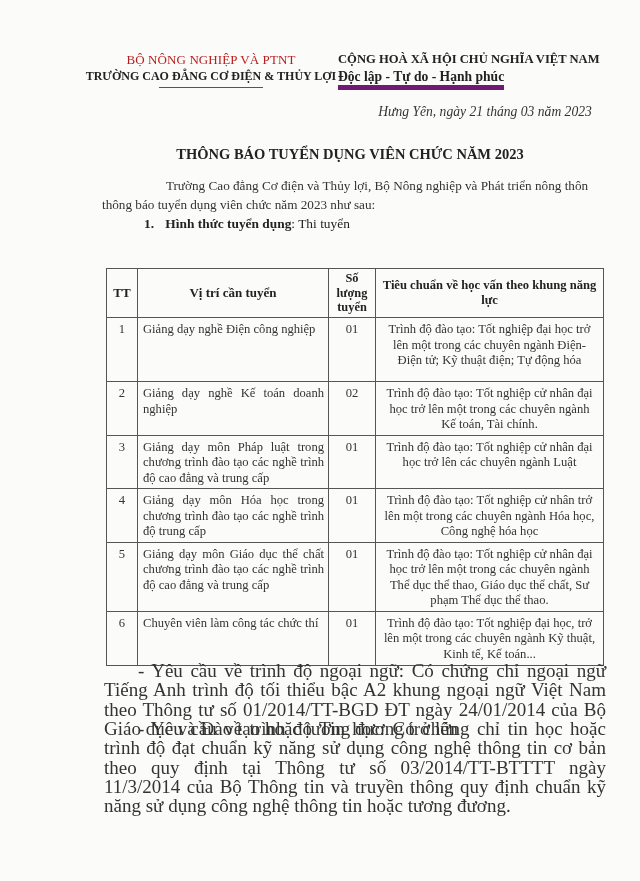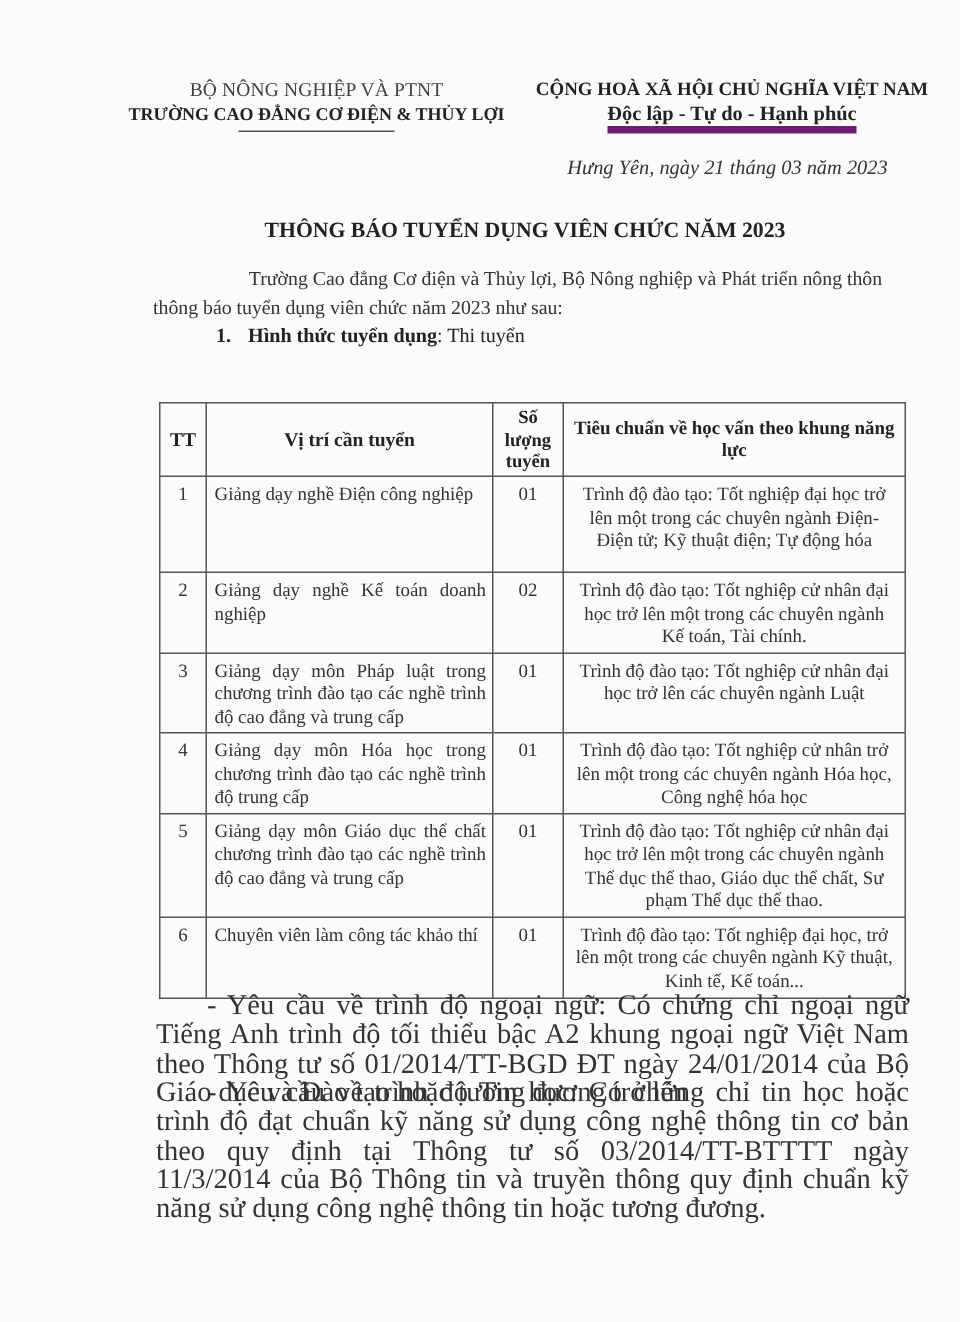--- a/index.html
+++ b/index.html
@@ -5,24 +5,24 @@
   html, body { margin:0; padding:0; }
   body {
     width:640px; height:881px; overflow:hidden;
     background:#fbfbf9;
     font-family:"Liberation Serif", "DejaVu Serif", serif;
     color:#2a2a2a;
     position:relative;
   }
   .abs { position:absolute; }
   .hdr-left { left:80px; top:52px; width:262px; text-align:center; }
-  .hdr-left .l1 { font-size:13px; letter-spacing:0.1px; color:#404040; }
+  .hdr-left .l1 { font-size:13px; letter-spacing:0.1px; color:#b91c1c; }
   .hdr-left .l2 { font-size:12px; font-weight:bold; color:#222; margin-top:1px; white-space:nowrap; }
   .hdr-left .rule { width:104px; height:1px; background:#555; margin:3px auto 0; }
-  .hdr-right { left:348px; top:52px; width:280px; text-align:center; }
+  .hdr-right { left:338px; top:52px; width:280px; }
   .hdr-right .l1 { font-size:12.6px; font-weight:bold; white-space:nowrap; color:#222; }
   .hdr-right .l2 { font-size:13.6px; font-weight:bold; display:inline-block; border-bottom:5px solid #701a75; margin-top:1px; padding-bottom:0; color:#222; }
   .date { left:360px; top:104px; width:250px; text-align:center; font-style:italic; font-size:13.6px; color:#333; }
   .title { left:100px; top:146px; width:500px; text-align:center; font-weight:bold; font-size:14.5px; color:#222; }
   .intro { left:110px; top:176px; width:490px; font-size:13.2px; line-height:19px; color:#333; }
   .intro .p1 { text-indent:52px; margin-left:-8px;text-align:center; }
   .intro .p1b { margin-left:-8px; }
   .list-item { font-size:13.4px; line-height:19px; padding-left:34px; color:#222; }
   .list-item .num { font-weight:bold; display:inline-block; width:18px; }
   .list-item b { font-weight:bold; }
@@ -108,21 +108,21 @@
       <td class="req">Trình độ đào tạo: Tốt nghiệp cử nhân trở lên một trong các chuyên ngành Hóa học, Công nghệ hóa học</td>
     </tr>
     <tr style="height:66px;">
       <td class="tt">5</td>
       <td class="pos">Giảng dạy môn Giáo dục thể chất chương trình đào tạo các nghề trình độ cao đẳng và trung cấp</td>
       <td class="qty">01</td>
       <td class="req">Trình độ đào tạo: Tốt nghiệp cử nhân đại học trở lên một trong các chuyên ngành Thể dục thể thao, Giáo dục thể chất, Sư phạm Thể dục thể thao.</td>
     </tr>
     <tr style="height:54px;">
       <td class="tt">6</td>
-      <td class="pos">Chuyên viên làm công tác  khảo thí</td>
+      <td class="pos">Chuyên viên làm công tác  chức thí</td>
       <td class="qty">01</td>
       <td class="req">Trình độ đào tạo: Tốt nghiệp đại học, trở lên một trong các chuyên ngành Kỹ thuật, Kinh tế, Kế toán...</td>
     </tr>
   </tbody>
 </table>
 
 <div class="abs foot" style="top:661px;">
   <div class="ind">- Yêu cầu về trình độ ngoại ngữ: Có chứng chỉ ngoại ngữ Tiếng Anh trình độ tối thiểu bậc A2 khung ngoại ngữ Việt Nam theo Thông tư số 01/2014/TT-BGD ĐT ngày 24/01/2014 của Bộ Giáo dục và Đào tạo hoặc tương đương trở lên</div>
 </div>
 

